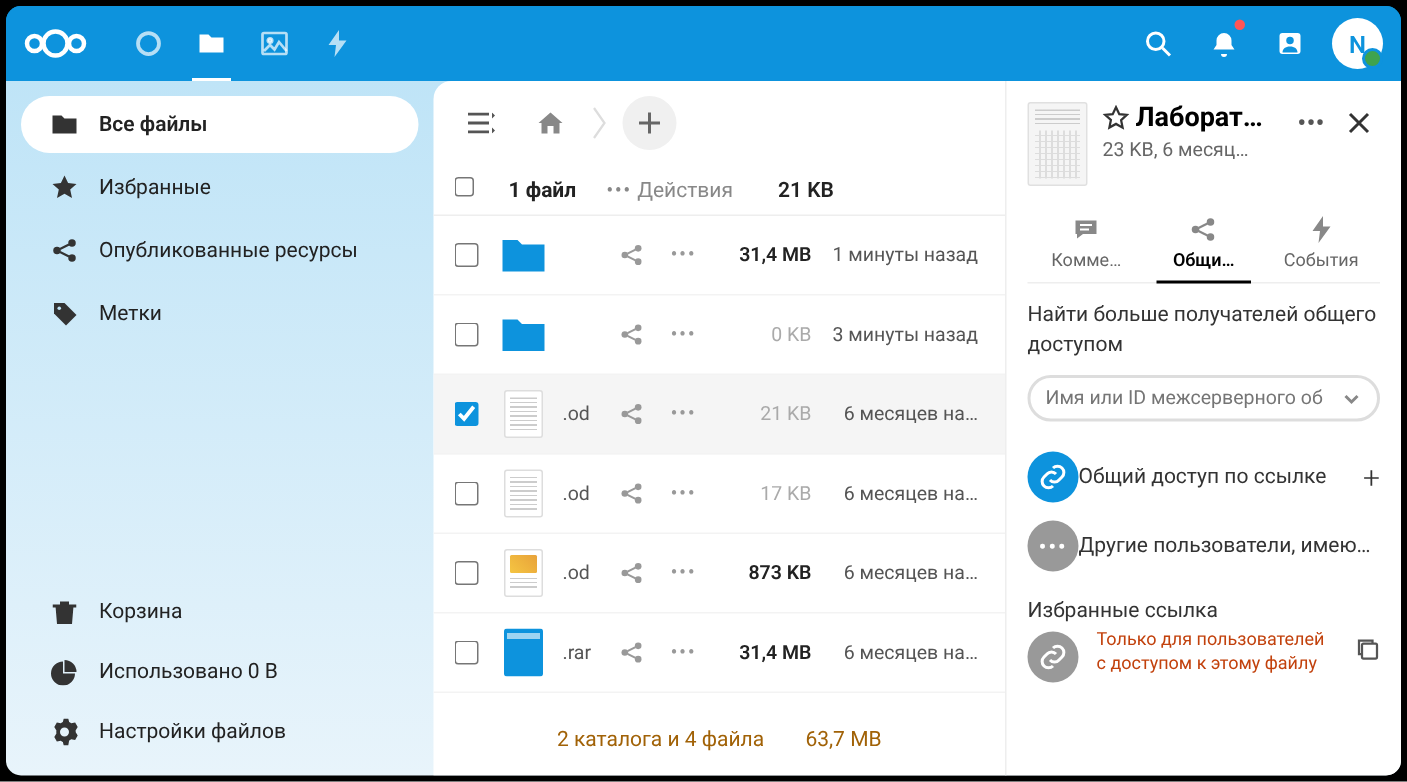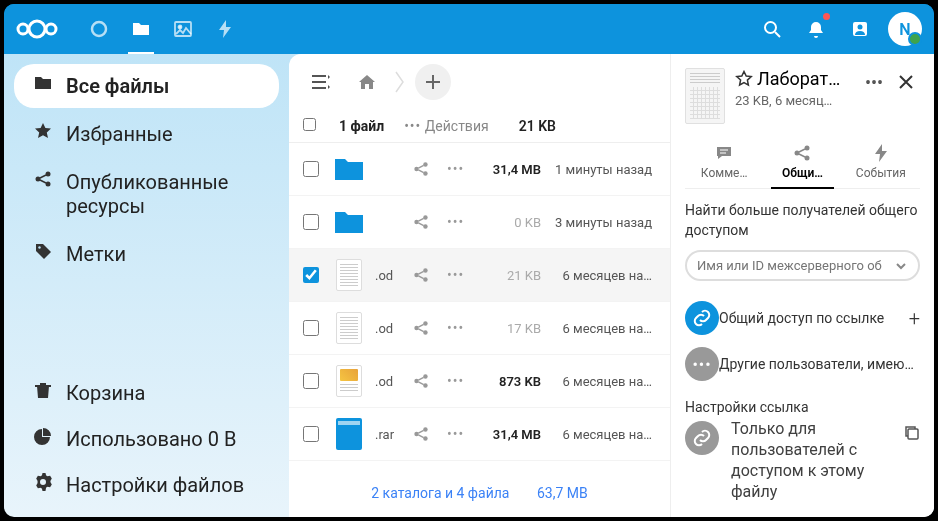--- a/index.html
+++ b/index.html
@@ -11,21 +11,21 @@
 .topbar .appicon { width: 34px; height: 34px; display: flex; align-items: center; justify-content: center; color: rgba(255,255,255,0.7); cursor: pointer; border-radius: 4px; position: relative; }
 .topbar .appicon.active { color: #fff; }
 .topbar .appicon.active::after { content: ''; position: absolute; bottom: -8px; left: 4px; right: 4px; height: 2px; background: #fff; }
 .topbar .spacer { flex: 1; }
 .topbar .right { display: flex; gap: 12px; align-items: center; }
 .topbar .righticon { width: 32px; height: 32px; display: flex; align-items: center; justify-content: center; color: #fff; cursor: pointer; }
 .topbar .avatar { width: 34px; height: 34px; border-radius: 50%; background: #fff; color: #0d93dd; display: flex; align-items: center; justify-content: center; font-weight: 600; position: relative; }
 .topbar .avatar::after { content: ''; position: absolute; right: 0; bottom: 0; width: 10px; height: 10px; background: #3fa34d; border-radius: 50%; border: 2px solid #0d93dd; }
 .body { display: flex; height: calc(100% - 50px); background: transparent; }
 .sidebar { width: 285px; padding: 8px 0; display: flex; flex-direction: column; }
-.navitem { display: flex; align-items: flex-start; gap: 14px; padding: 10px 20px; margin: 2px 10px; border-radius: 20px; cursor: pointer; color: #222; font-size: 20px; }
+.navitem { display: flex; align-items: center; gap: 14px; padding: 10px 20px; margin: 2px 10px; border-radius: 20px; cursor: pointer; color: #222; font-size: 14px; }
 .navitem.active { background: #fff; font-weight: 600; }
 .navitem .icon { width: 18px; height: 18px; display: flex; align-items: center; justify-content: center; color: #333; }
 .navbottom { margin-top: auto; }
 .main { flex: 1; background: #fff; border-top-left-radius: 12px; display: flex; min-width: 0; }
 .filearea { flex: 1; min-width: 0; display: flex; flex-direction: column; }
 .toolbar { display: flex; align-items: center; padding: 10px 14px; gap: 10px; }
 .toolbar .btn { width: 36px; height: 36px; display: flex; align-items: center; justify-content: center; cursor: pointer; color: #555; }
 .toolbar .btn.plus { background: #f0f0f0; border-radius: 50%; }
 .fileheader { display: flex; align-items: center; padding: 8px 14px; gap: 10px; border-bottom: 1px solid #eee; font-size: 14px; color: #222; }
 .fileheader .chk { width: 20px; }
@@ -37,52 +37,52 @@
 .filerow.selected { background: #f5f5f5; }
 .filerow .chk { width: 20px; display: flex; }
 .filerow input[type=checkbox] { width: 16px; height: 16px; accent-color: #0d93dd; }
 .filerow .thumb { width: 32px; height: 32px; display: flex; align-items: center; justify-content: center; }
 .filerow .name { width: 28px; color: #555; font-size: 13px; overflow: hidden; white-space: nowrap; }
 .filerow .share { width: 24px; color: #888; cursor: pointer; }
 .filerow .more { width: 24px; color: #888; cursor: pointer; }
 .filerow .size { width: 60px; text-align: right; color: #222; font-weight: 600; font-size: 13px; }
 .filerow .size.dim { color: #aaa; font-weight: 400; }
 .filerow .date { flex: 1; text-align: right; color: #555; font-size: 13px; padding-right: 4px; overflow: hidden; white-space: nowrap; }
-.footer { padding: 16px; text-align: center; color: #3b82f6; font-size: 14px; }
+.footer { padding: 16px; text-align: center; color: #a16207; font-size: 14px; }
 .footer .totalsize { margin-left: 24px; }
 .details { width: 264px; border-left: 1px solid #eee; padding: 14px; display: flex; flex-direction: column; overflow: hidden; }
 .dheader { display: flex; gap: 10px; align-items: flex-start; }
 .dthumb { width: 40px; height: 56px; background: #f5f5f5; border: 1px solid #e0e0e0; border-radius: 2px; flex-shrink: 0; position: relative; }
 .dthumb::before { content: ''; position: absolute; top: 4px; left: 4px; right: 4px; height: 10px; background: repeating-linear-gradient(to bottom, #ccc 0 1px, transparent 1px 3px); }
 .dthumb::after { content: ''; position: absolute; top: 18px; left: 4px; right: 4px; bottom: 4px; background: repeating-linear-gradient(to bottom, transparent 0 3px, #ddd 3px 4px), repeating-linear-gradient(to right, transparent 0 3px, #ddd 3px 4px); }
 .dtitle { flex: 1; min-width: 0; }
 .dtitle .titlerow { display: flex; align-items: center; gap: 4px; }
 .dtitle .star { cursor: pointer; color: #555; flex-shrink: 0; }
-.dtitle h3 { font-size: 18px; font-weight: 400; white-space: nowrap; overflow: hidden; text-overflow: ellipsis; }
+.dtitle h3 { font-size: 18px; font-weight: 700; white-space: nowrap; overflow: hidden; text-overflow: ellipsis; }
 .dtitle .meta { font-size: 13px; color: #666; margin-top: 4px; white-space: nowrap; overflow: hidden; text-overflow: ellipsis; }
 .dactions { display: flex; gap: 4px; flex-shrink: 0; }
 .dactions .ibtn { width: 28px; height: 28px; display: flex; align-items: center; justify-content: center; cursor: pointer; color: #555; font-size: 18px; }
 .tabs { display: flex; margin-top: 16px; border-bottom: 1px solid #eee; }
 .tab { flex: 1; text-align: center; padding: 4px 0 8px; cursor: pointer; font-size: 12px; color: #666; position: relative; min-width: 0; }
 .tab .ticon { display: block; margin: 0 auto 4px; color: #888; }
 .tab.active { color: #000; font-weight: 600; }
 .tab.active::after { content: ''; position: absolute; bottom: -1px; left: 8px; right: 8px; height: 2px; background: #000; }
 .tab .tlabel { white-space: nowrap; overflow: hidden; text-overflow: ellipsis; display: block; }
 .sharebody { padding-top: 12px; font-size: 14px; color: #333; }
 .sharebody .desc { line-height: 1.4; margin-bottom: 10px; }
 .searchbox { display: flex; align-items: flex-end; border: 2px solid #ddd; border-radius: 24px; padding: 6px 10px; margin-bottom: 14px; }
 .searchbox input { border: none; outline: none; flex: 1; font-size: 13px; color: #666; min-width: 0; }
 .searchbox .chev { color: #888; cursor: pointer; }
 .shareitem { display: flex; align-items: center; gap: 0; padding: 6px 0; }
 .shareitem .sicon { width: 34px; height: 34px; border-radius: 50%; display: flex; align-items: center; justify-content: center; flex-shrink: 0; color: #fff; }
 .shareitem .sicon.link { background: #0d93dd; }
 .shareitem .sicon.other { background: #999; }
 .shareitem .sicon.internal { background: #999; }
 .shareitem .slabel { flex: 1; font-size: 14px; min-width: 0; overflow: hidden; white-space: nowrap; text-overflow: ellipsis; }
-.shareitem .slabel .sub { font-size: 16px; color: #404040; display: block; white-space: normal; line-height: 1.3; }
+.shareitem .slabel .sub { font-size: 12px; color: #c2410c; display: block; white-space: normal; line-height: 1.3; }
 .shareitem .sact { cursor: pointer; color: #333; font-size: 20px; font-weight: 300; }
 svg { display: block; }
 </style>
 </head>
 <body>
 
 <div class="app">
   <div class="topbar">
     <div class="logo">
       <svg width="42" height="20" viewBox="0 0 42 20">
@@ -453,21 +453,21 @@
             <div class="sact">+</div>
           </div>
 
           <div class="shareitem">
             <div class="sicon other" style="font-size:16px;letter-spacing:1px">•••</div>
             <div class="slabel">Другие пользователи, имеющие до</div>
           </div>
 
           <div class="shareitem" style="align-items:flex-start;margin-top:6px">
             <div style="flex:1;min-width:0;margin-left:0">
-              <div style="font-size:14px;margin-bottom:4px">Настройки ссылка</div>
+              <div style="font-size:14px;margin-bottom:4px">Избранные ссылка</div>
               <div style="display:flex;gap:12px;align-items:flex-start">
                 <div class="sicon internal" style="margin-top:2px">
                     <svg width="18" height="18" viewBox="0 0 18 18" fill="none" stroke="#fff" stroke-width="2">
                       <path d="M7 11a4 4 0 006 0l2-2a4 4 0 00-6-6M11 7a4 4 0 00-6 0L3 9a4 4 0 006 6"></path>
                     </svg>
                   </div>
                 <div class="slabel">
                     <span class="sub">Только для пользователей с доступом к этому файлу</span>
                   </div>
                 <div style="cursor:pointer;color:#555;margin-top:6px">

